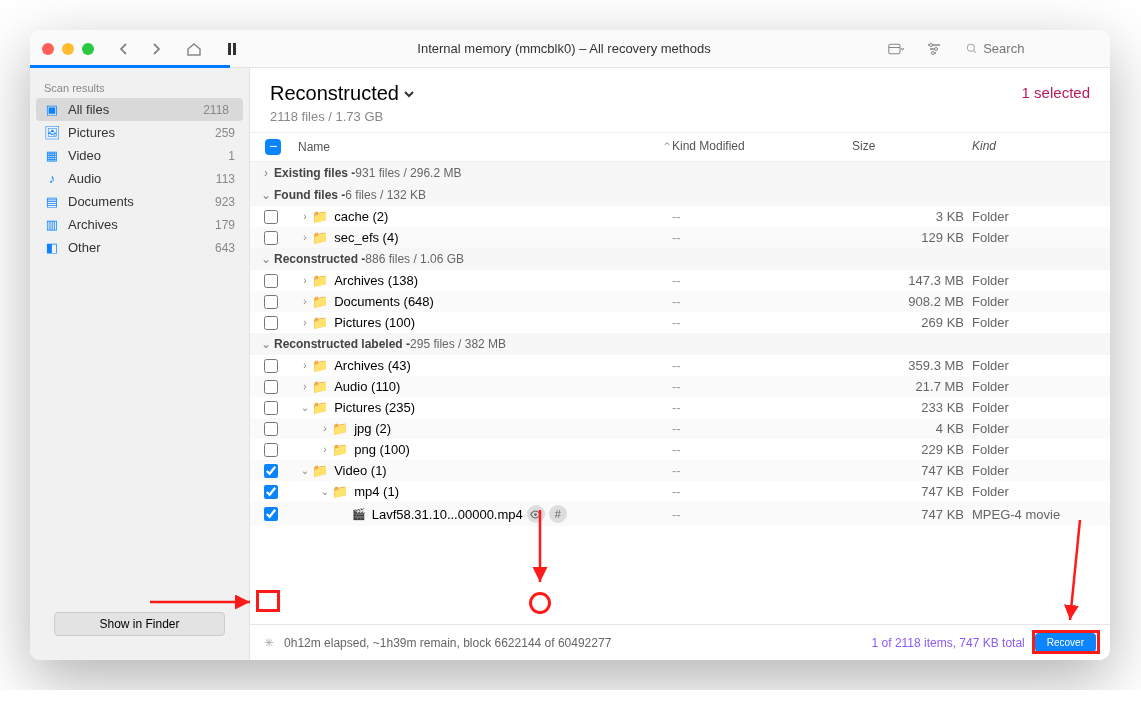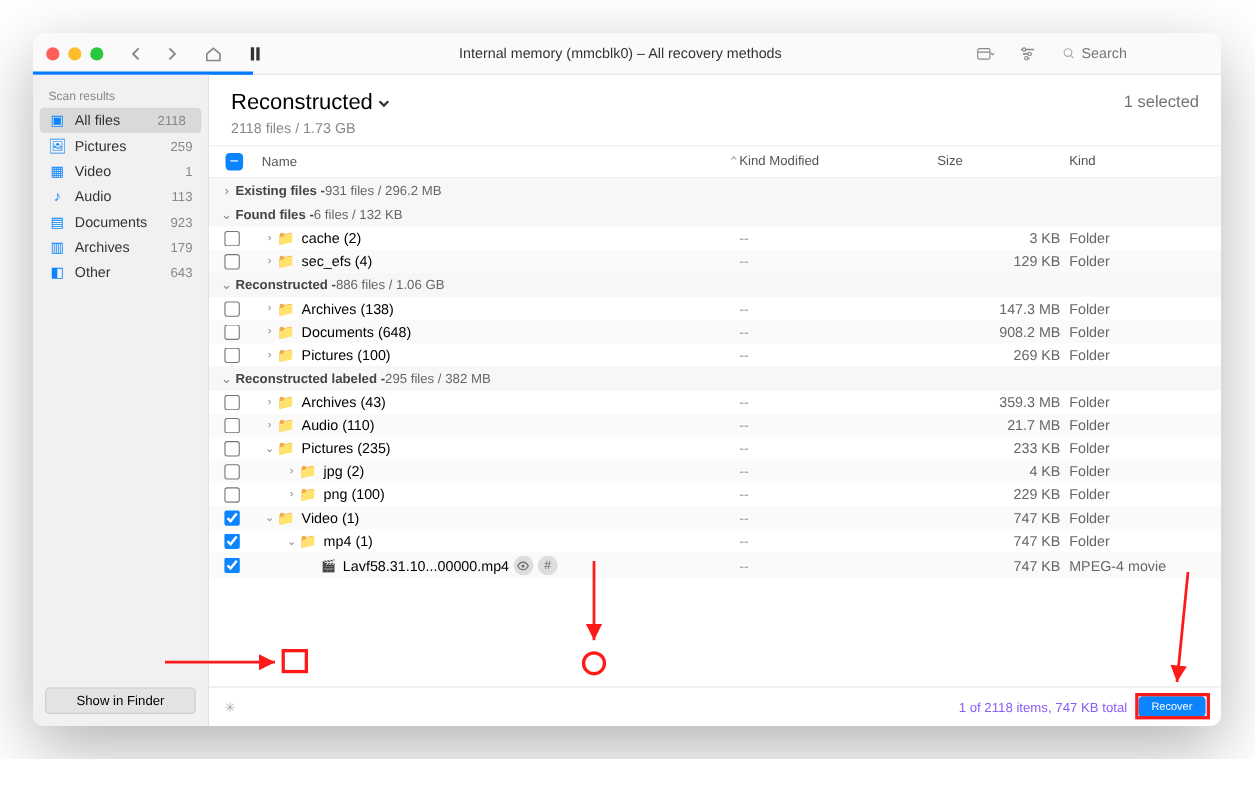--- a/index.html
+++ b/index.html
@@ -10,40 +10,40 @@
 .traffic span { width:12px; height:12px; border-radius:50%; }
 .tf-red{background:#ff5f57;} .tf-yel{background:#febc2e;} .tf-grn{background:#28c840;}
 .nav-group { display:flex; gap:4px; }
 .tbtn { color:#888; padding:4px 6px; border-radius:4px; display:flex; align-items:center; justify-content:center; cursor:pointer; }
 .tbtn svg { width:16px; height:16px; }
 .title-text { flex:1; text-align:center; font-size:13px; color:#333; }
 .search-box { display:flex; align-items:center; gap:6px; background:transparent; border-radius:4px; padding:3px 8px; color:#aaa; font-size:13px; width:140px;}
 .search-box input { border:none; background:transparent; outline:none; font-size:13px; width:100%; color:#555;}
 .progress-bar { height:3px; width:200px; background:#007aff; margin-top:-3px; }
 .body { flex:1; display:flex; min-height:0; }
-.sidebar { width:160px; background:#f1f1f1; border-right:1px solid #e2e2e2; display:flex; flex-direction:column; padding-top:8px;}
+.sidebar { width:220px; background:#f1f1f1; border-right:1px solid #e2e2e2; display:flex; flex-direction:column; padding-top:8px;}
 .side-head { font-size:11px; color:#888; padding:6px 14px 4px; }
 .side-item { display:flex; align-items:center; padding:4px 14px; font-size:13px; color:#333; gap:8px; cursor:pointer;}
 .side-item.active { background:#d9d9d9; border-radius:4px; margin:0 6px; padding-left:8px;}
 .side-item .cnt { margin-left:auto; color:#888; font-size:12px; }
 .side-icon { color:#0a84ff; width:16px; text-align:center; }
 .side-spacer { flex:1; }
-.side-foot { margin:11px; }
+.side-foot { margin:24px; }
 .finder-btn { width:100%; padding:4px 0; font-size:12px; background:#e3e3e3; border:1px solid #ccc; border-radius:4px; cursor:pointer;}
 .main { flex:1; display:flex; flex-direction:column; min-width:0; }
 .main-head { padding:14px 20px 8px; display:flex; align-items:flex-start;}
 .main-head-left h2 { font-size:20px; font-weight:400; display:inline-flex; align-items:center; gap:4px;}
 .main-head-left .sub { font-size:13px; color:#888; margin-top:4px;}
-.main-head-right { margin-left:auto; color:#737373; font-size:15px; padding-top:2px;}
+.main-head-right { margin-left:auto; color:#be185d; font-size:15px; padding-top:2px;}
 .cols { display:flex; padding:6px 8px; border-top:1px solid #eee; border-bottom:1px solid #eee; font-size:12px; color:#555; }
 .col-chk{width:30px; display:flex; align-items:center; justify-content:center;}
 .col-name{flex:1; padding-left:10px; display:flex; align-items:center; gap:4px;}
 .col-date{width:180px;}
 .col-size{width:120px;}
-.col-kind{width:130px;}
+.col-kind{width:130px;font-style:italic;}
 .minus-btn{width:16px;height:16px;border-radius:4px;background:#0a84ff;color:#fff;font-size:14px;line-height:14px;text-align:center;}
 .rows { flex:1; overflow:auto; font-size:13px; }
 .section-row { display:flex; align-items:center; padding:4px 8px; background:#f7f7f7; color:#666; font-size:12px;}
 .section-row .chev{width:16px;text-align:center;color:#888;}
 .section-row b{color:#444;font-weight:600;}
 .row { display:flex; align-items:center; padding:3px 8px; }
 .row.alt{background:#fafafa;}
 .row .chk{width:26px;display:flex;justify-content:center;}
 .row .chev{width:14px;text-align:center;color:#888;font-size:10px;}
 .row .pad{display:inline-block;}
@@ -409,20 +409,21 @@
                 <span class="circ-btn">#</span>
               </span>
               <span class="date">--</span>
               <span class="size">747 KB</span>
               <span class="kind">MPEG-4 movie</span>
             </div>
       </div>
 
       <div class="footer">
         <span class="spin">✳</span>
+        <span>0h12m elapsed, ~1h39m remain, block 6622144 of 60492277</span>
         <span class="r">1 of 2118 items, 747 KB total</span>
         <button class="recover-btn">Recover</button>
       </div>
     </div>
   </div>
 </div>
 
 
 <div class="anno red-box" style="left:226px;top:560px;width:24px;height:22px;"></div>
 <div class="anno red-circle" style="left:499px;top:562px;width:22px;height:22px;"></div>

